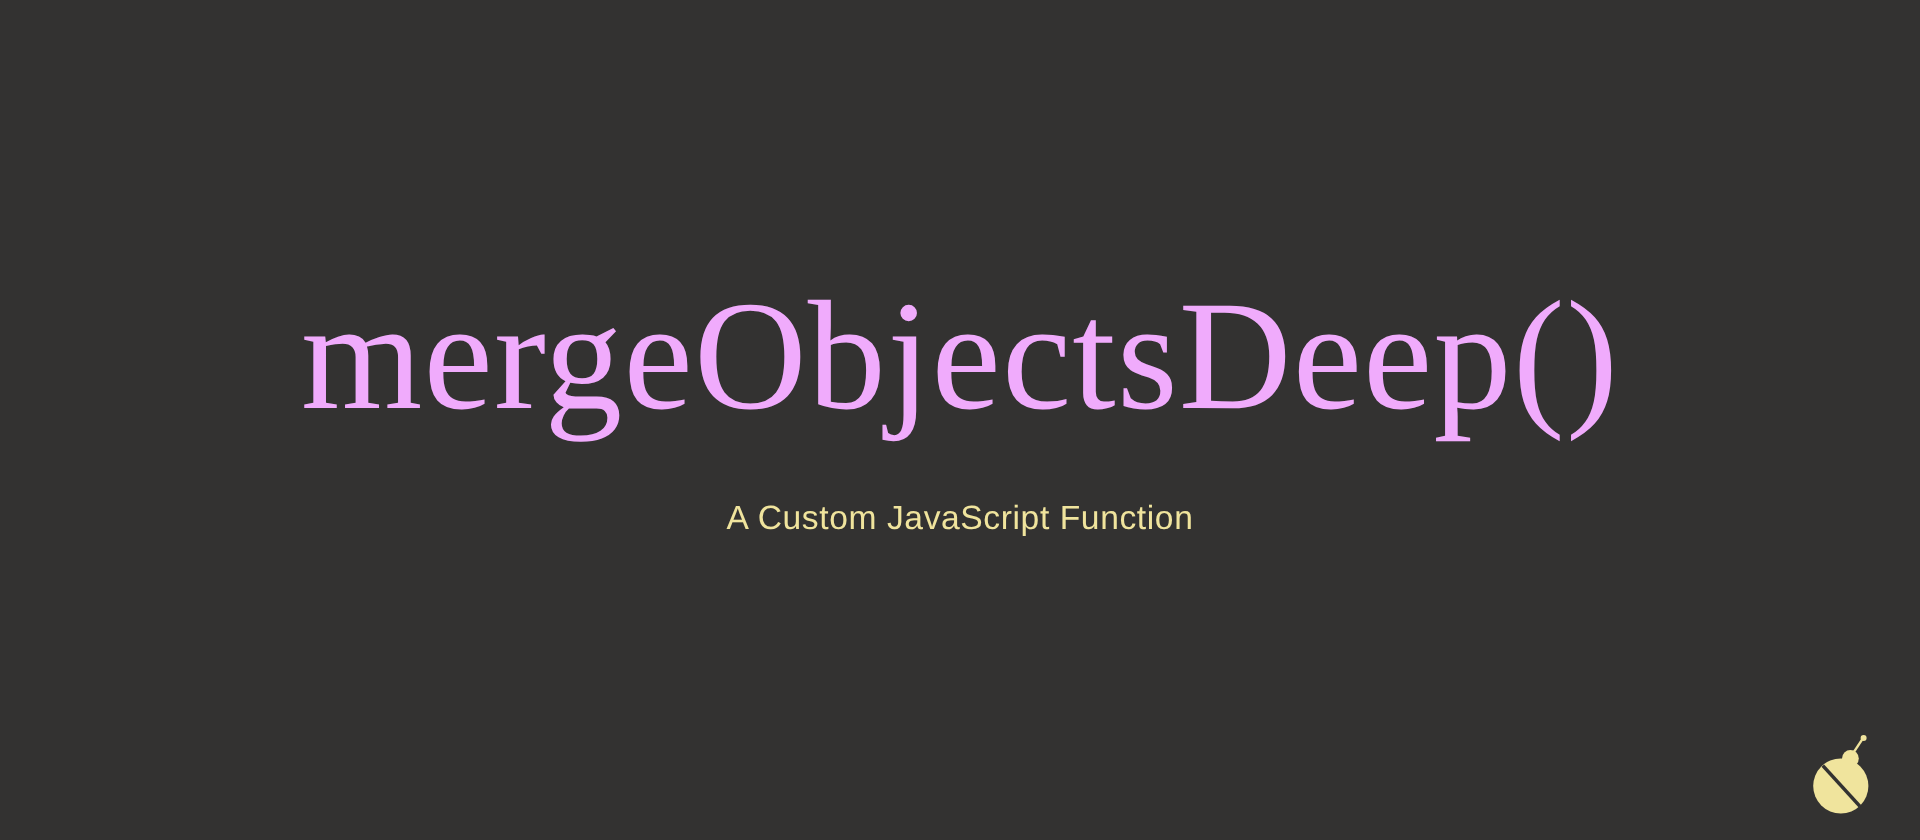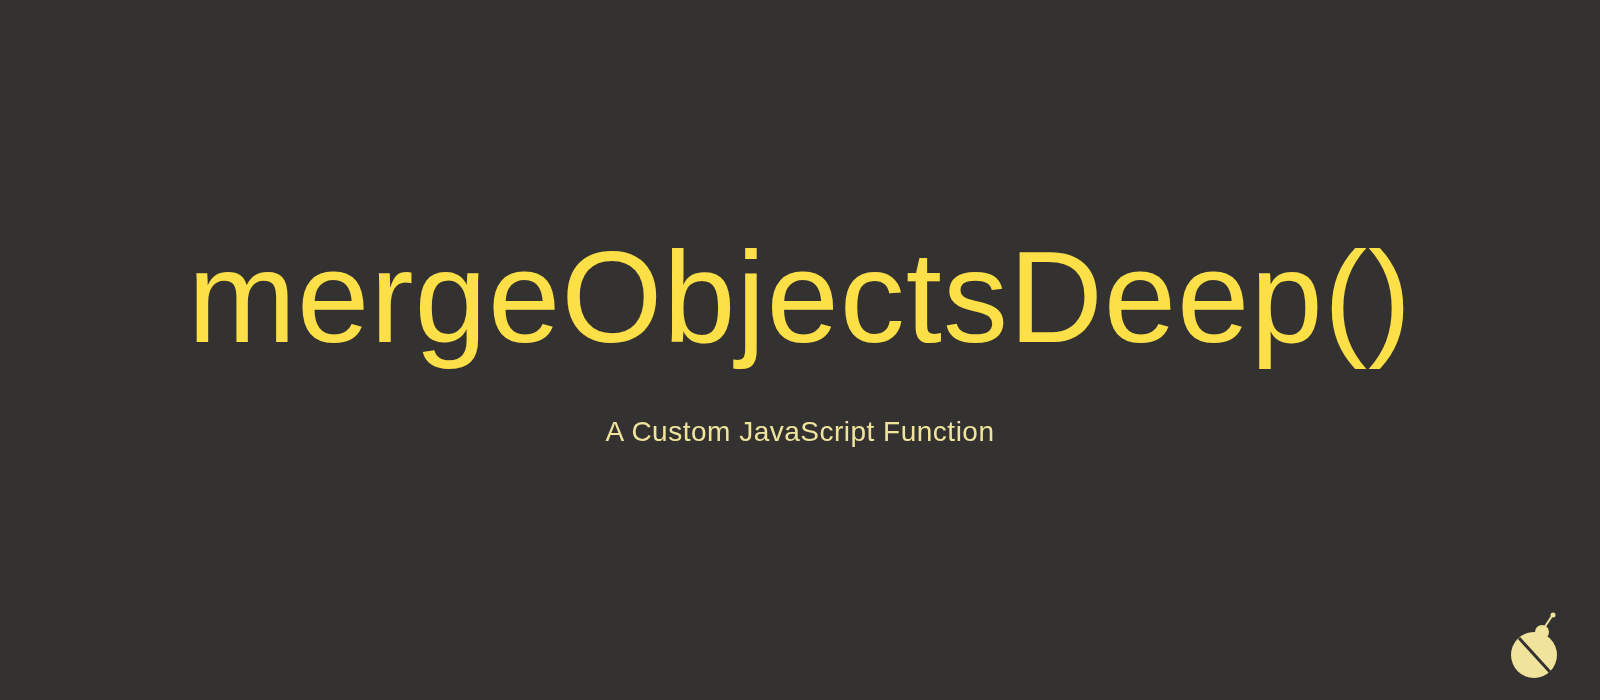--- a/index.html
+++ b/index.html
@@ -12,24 +12,24 @@
       height: 700px;
       background: #333231;
       display: flex;
       flex-direction: column;
       align-items: center;
       justify-content: center;
       position: relative;
       overflow: hidden;
     }
     .title {
-      font-family: Liberation Sans, sans-serif;
+      font-family: Liberation Serif, serif;
       font-size: 130px;
       font-weight: 400;
-      color: #fde047;
+      color: #f0abfc;
       letter-spacing: 1px;
       margin-top: -30px;
     }
     .subtitle {
       font-family: "Segoe UI", "Helvetica Neue", Arial, sans-serif;
       font-size: 28px;
       font-weight: 400;
       color: #f0e49d;
       margin-top: 44px;
       letter-spacing: 0.5px;

